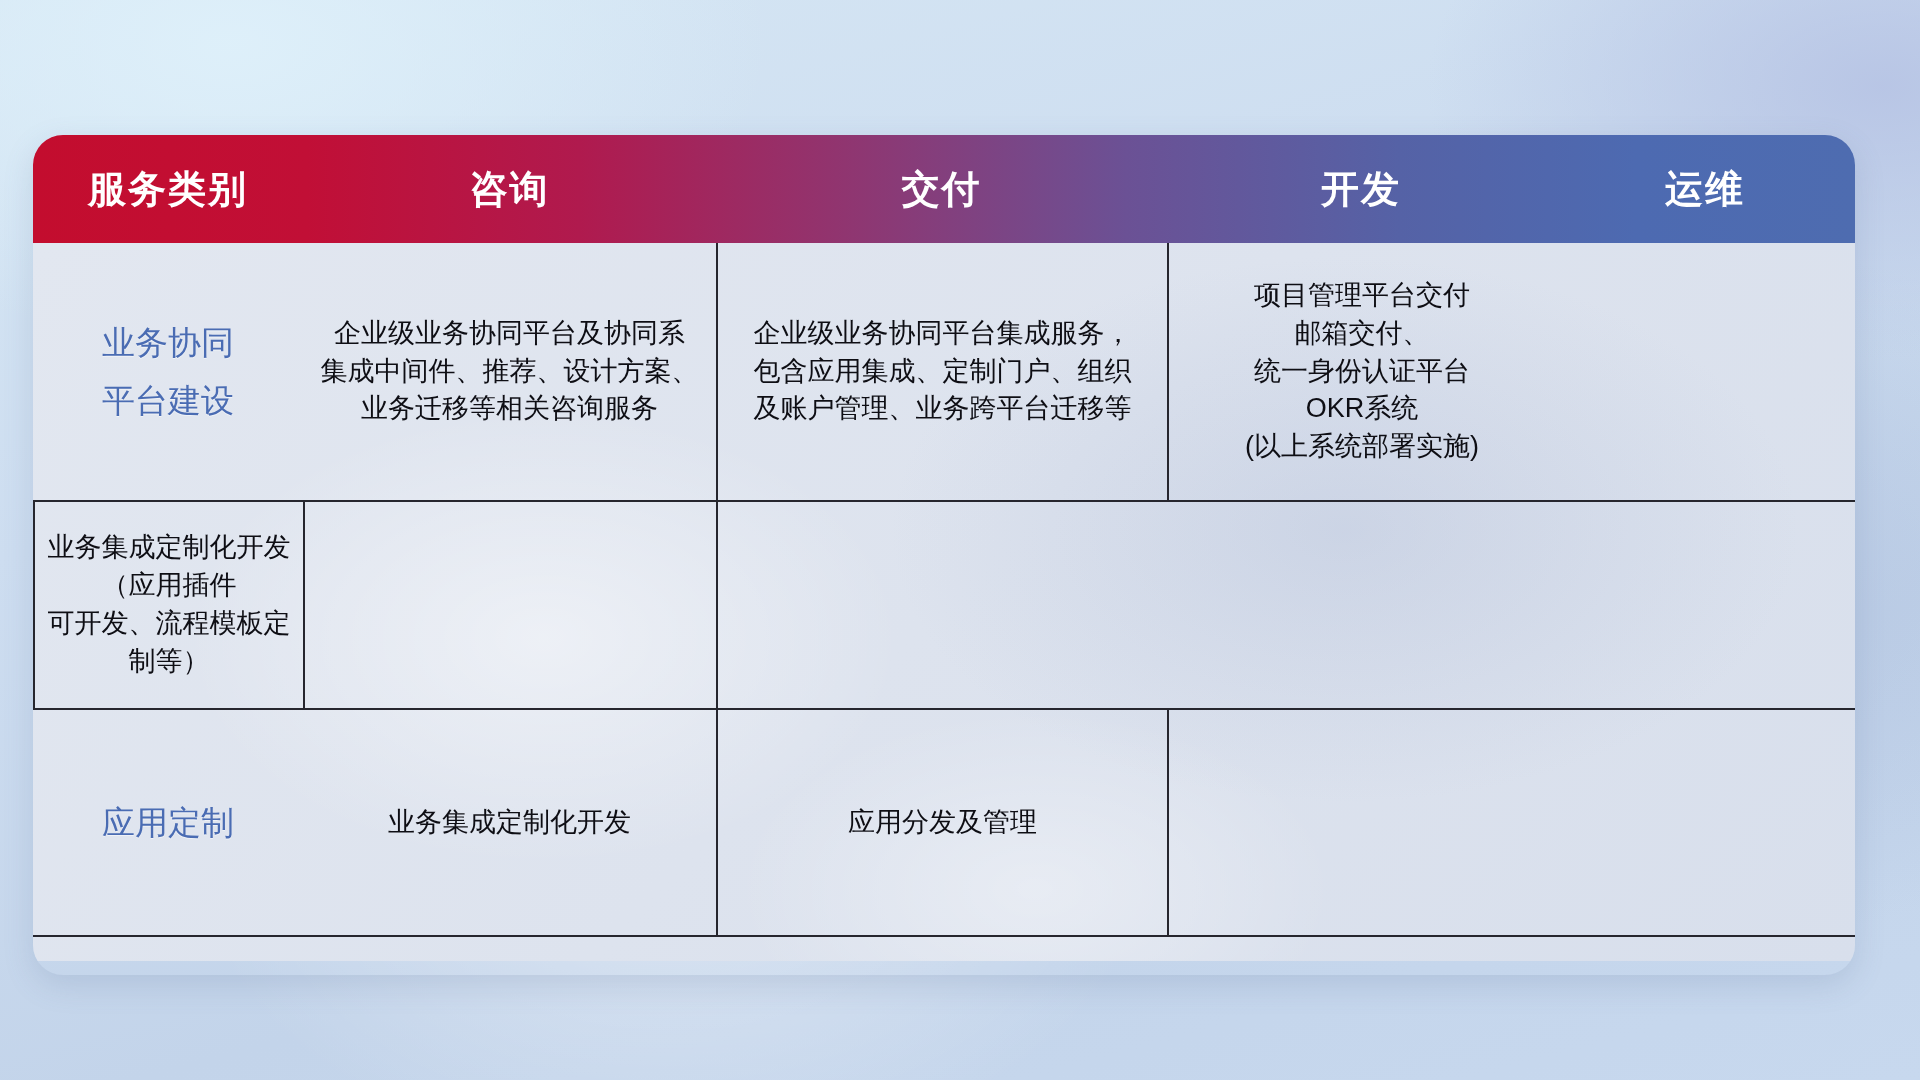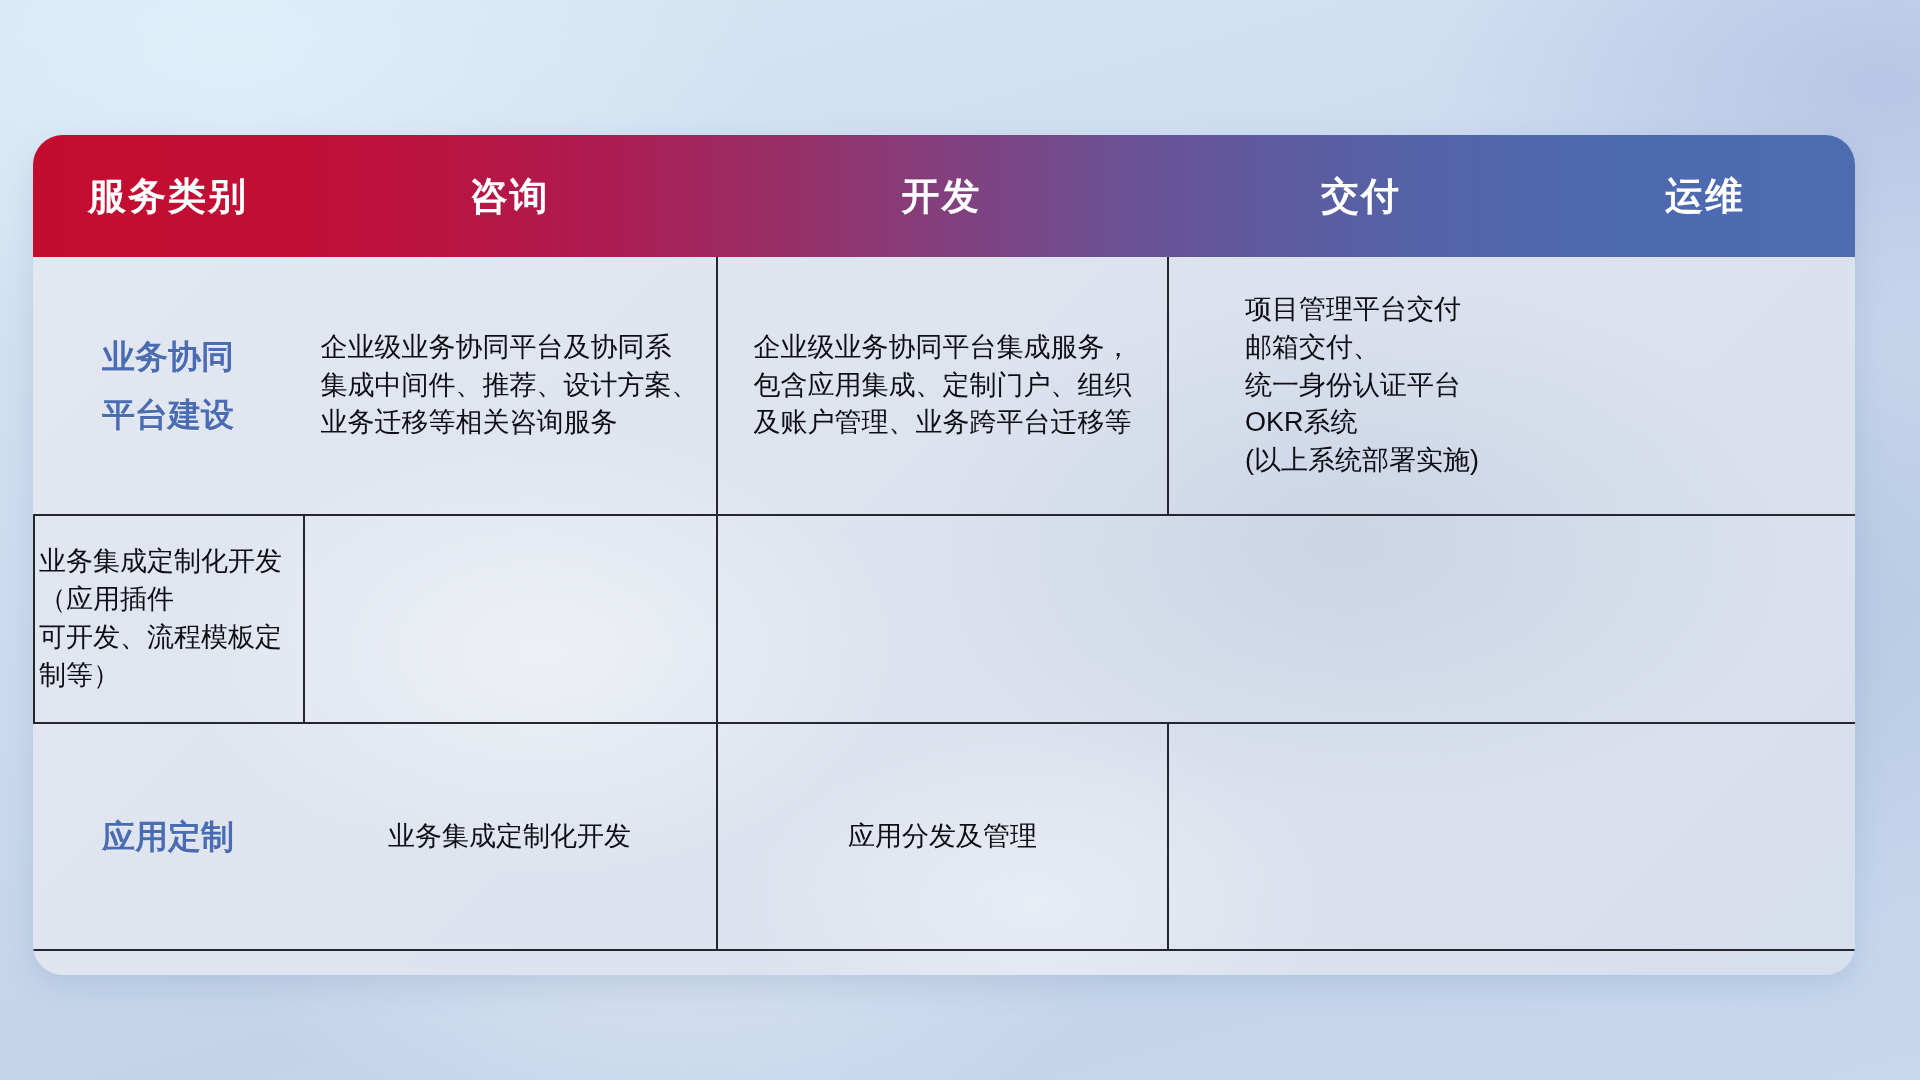--- a/index.html
+++ b/index.html
@@ -16,21 +16,21 @@
   }
 
   .tbl {
     position:absolute; left:33px; top:135px;
     width:1822px; height:840px;
     border-radius:30px; overflow:hidden;
     box-shadow:0 10px 30px rgba(90,110,150,0.18);
   }
 
   .tbl-header {
-    height:122px;
+    height:108px;
     display:grid;
     grid-template-columns:270px 413px 451px 388px 1fr;
     background:linear-gradient(90deg,
       #c30d2e 0%, #c10f36 15%, #b01a4e 30%, #8f3671 45%,
       #6b5195 60%, #5562a6 75%, #4d6ab1 88%, #4e6cb0 100%);
   }
   .h-cell {
     display:flex; align-items:center; justify-content:center;
     color:#ffffff; font-size:38px; font-weight:700; letter-spacing:2px;
   }
@@ -45,40 +45,40 @@
       radial-gradient(500px 300px at 55% 90%, rgba(255,255,255,0.35), rgba(255,255,255,0) 60%),
       linear-gradient(135deg, #e2e7f0 0%, #dde3ee 50%, #d8dfec 100%);
   }
   .b-row {
     display:grid;
     grid-template-columns:270px 413px 451px 388px 1fr;
   }
   .b-row + .b-row, .b-strip { border-top:2px solid #26262e; }
   .b-cell {
     display:flex; align-items:center; justify-content:center;
-    white-space:pre-line;
+    text-align:center; white-space:pre-line;
     font-size:27px; line-height:1.4; color:#0e0e14;
     padding:8px 4px;
   }
   .b-cell.v3, .b-cell.v4, .b-cell.v5 { border-left:2px solid #26262e; }
   .cat {
-    color:#4a6cb3; font-weight:700; font-size:33px; line-height:1.75;
+    color:#4a6cb3; font-weight:400; font-size:33px; line-height:1.75;
     text-shadow:0 1px 0 rgba(255,255,255,0.5);
   }
 </style>
 </head>
 <body>
 
 <div class="tbl">
 
   <div class="tbl-header">
     <div class="h-cell">服务类别</div>
     <div class="h-cell">咨询</div>
+    <div class="h-cell">交付</div>
     <div class="h-cell">开发</div>
-    <div class="h-cell">交付</div>
     <div class="h-cell">运维</div>
   </div>
 
   <div class="tbl-body">
 
     <div class="b-row">
       <div class="b-cell cat v1">业务协同
 平台建设</div>
       <div class="b-cell v2">企业级业务协同平台及协同系
 集成中间件、推荐、设计方案、

